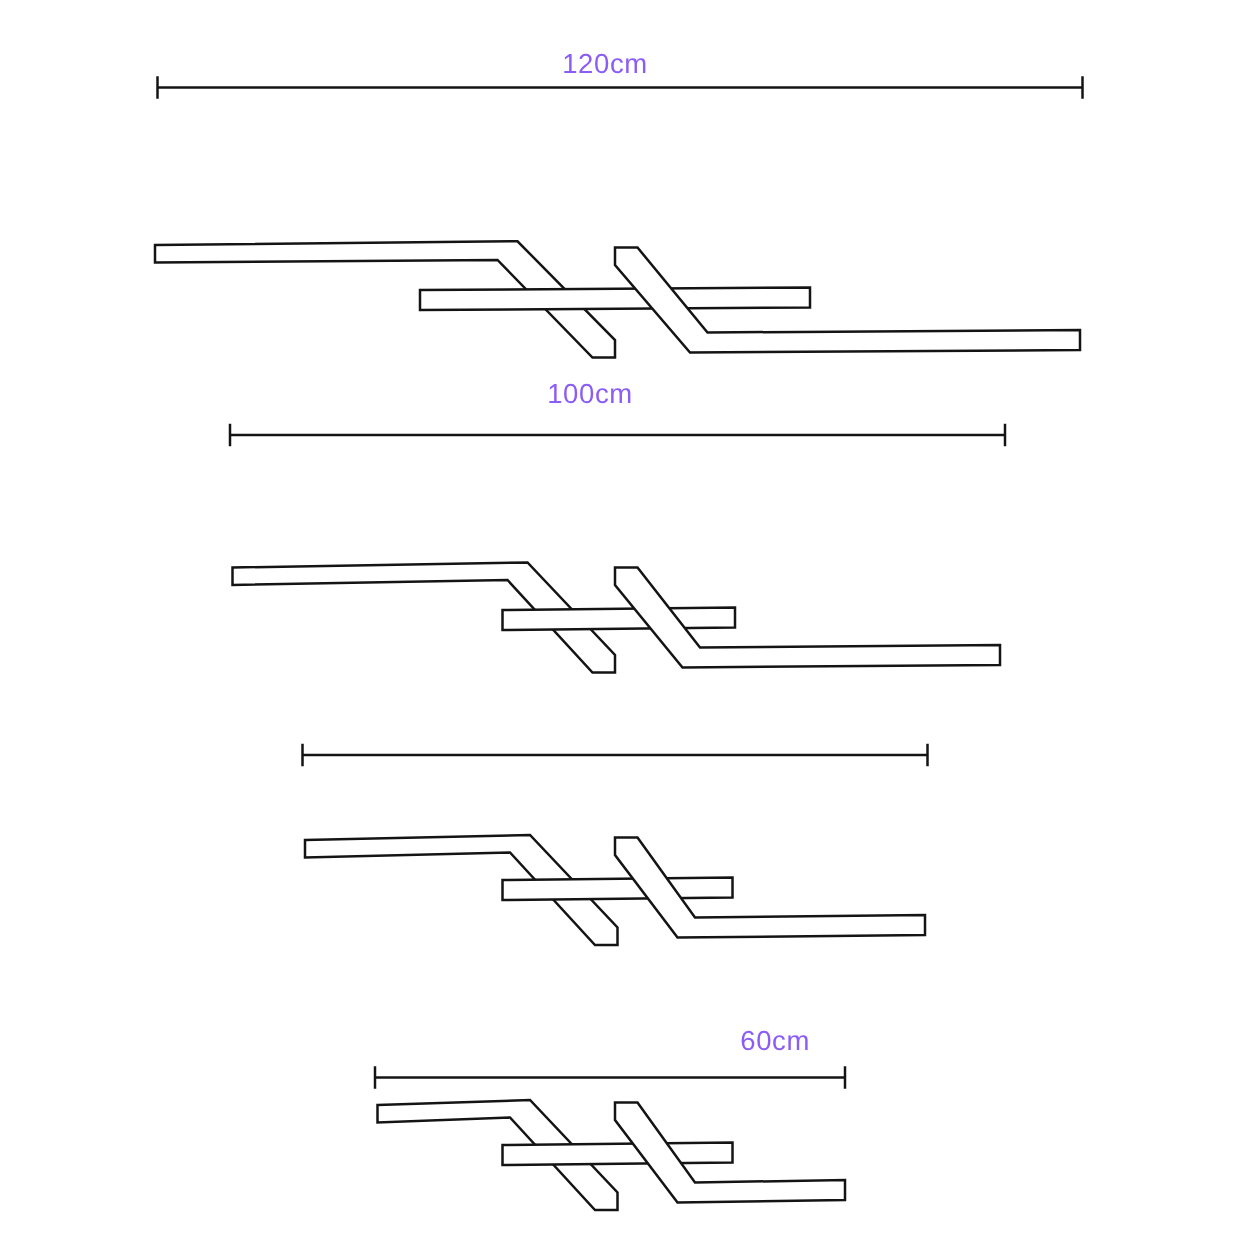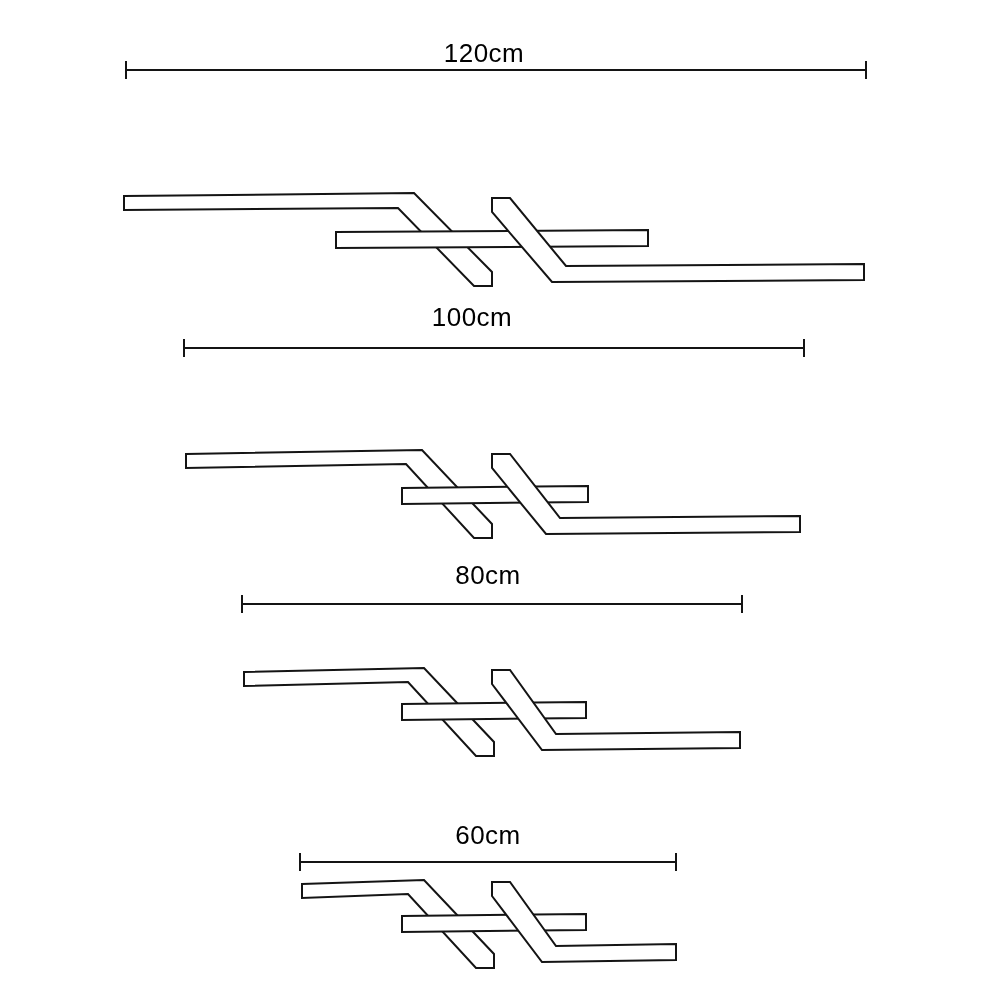--- a/index.html
+++ b/index.html
@@ -20,23 +20,23 @@
     height: 1000px;
   }
   .variant {
     position: absolute;
     left: 0;
     width: 1000px;
   }
   .dim-label {
     position: absolute;
     text-align: center;
-    font-size: 26px;
+    font-size: 22px;
     letter-spacing: 0.5px;
-    color: #000000;
+    color: #8b5cf6;
     white-space: nowrap;
   }
   svg {
     display: block;
     overflow: visible;
   }
   .lamp-bar {
     fill: #ffffff;
     stroke: #141414;
     stroke-width: 2;
@@ -79,35 +79,34 @@
       <line class="dim-tick" x1="804" y1="7" x2="804" y2="25"></line>
     </svg>
     <svg width="1000" height="130" style="position:absolute;left:0;top:88px;">
       <polygon class="lamp-bar" points="186,86 422,82 492,156 492,170 474,170 406,96 186,100"></polygon>
       <polygon class="lamp-bar" points="402,120 588,118 588,134 402,136"></polygon>
       <polygon class="lamp-bar" points="492,86 510,86 560,150 800,148 800,164 546,166 492,100"></polygon>
     </svg>
   </div>
 
   <div class="variant" id="v2" style="top:540px;height:200px;">
-    <div class="dim-label" style="left:338px;top:20px;width:300px;">80cm</div>
     <svg width="1000" height="40" style="position:absolute;left:0;top:48px;">
       <line class="dim-line" x1="242" y1="16" x2="742" y2="16"></line>
       <line class="dim-tick" x1="242" y1="7" x2="242" y2="25"></line>
       <line class="dim-tick" x1="742" y1="7" x2="742" y2="25"></line>
     </svg>
     <svg width="1000" height="120" style="position:absolute;left:0;top:82px;">
       <polygon class="lamp-bar" points="244,50 424,46 494,120 494,134 476,134 408,60 244,64"></polygon>
       <polygon class="lamp-bar" points="402,82 586,80 586,96 402,98"></polygon>
       <polygon class="lamp-bar" points="492,48 510,48 556,112 740,110 740,126 542,128 492,62"></polygon>
     </svg>
   </div>
 
   <div class="variant" id="v3" style="top:800px;height:200px;">
-    <div class="dim-label" style="left:338px;top:20px;width:300px;">60cm</div>
+    <div class="dim-label" style="left:348px;top:20px;width:300px;text-align:right;">60cm</div>
     <svg width="1000" height="40" style="position:absolute;left:0;top:46px;">
       <line class="dim-line" x1="300" y1="16" x2="676" y2="16"></line>
       <line class="dim-tick" x1="300" y1="7" x2="300" y2="25"></line>
       <line class="dim-tick" x1="676" y1="7" x2="676" y2="25"></line>
     </svg>
     <svg width="1000" height="120" style="position:absolute;left:0;top:76px;">
       <polygon class="lamp-bar" points="302,8 424,4 494,78 494,92 476,92 408,18 302,22"></polygon>
       <polygon class="lamp-bar" points="402,40 586,38 586,54 402,56"></polygon>
       <polygon class="lamp-bar" points="492,6 510,6 556,70 676,68 676,84 542,86 492,20"></polygon>
     </svg>

